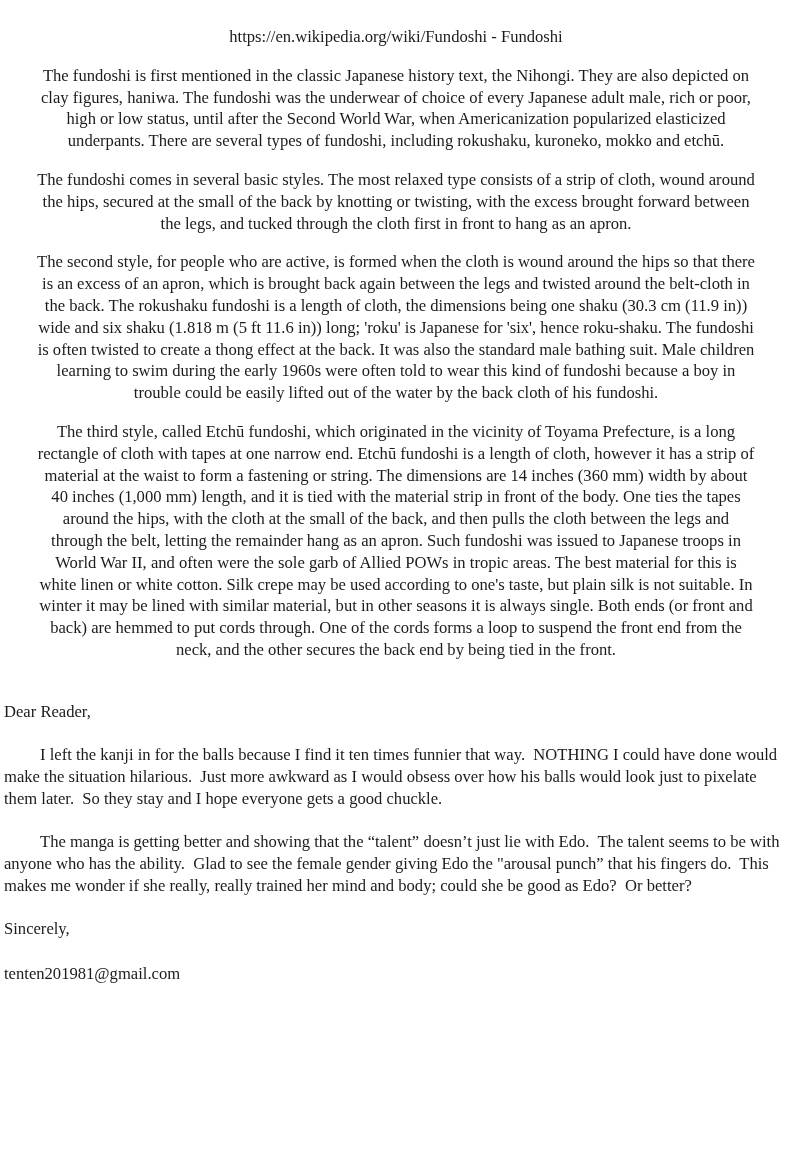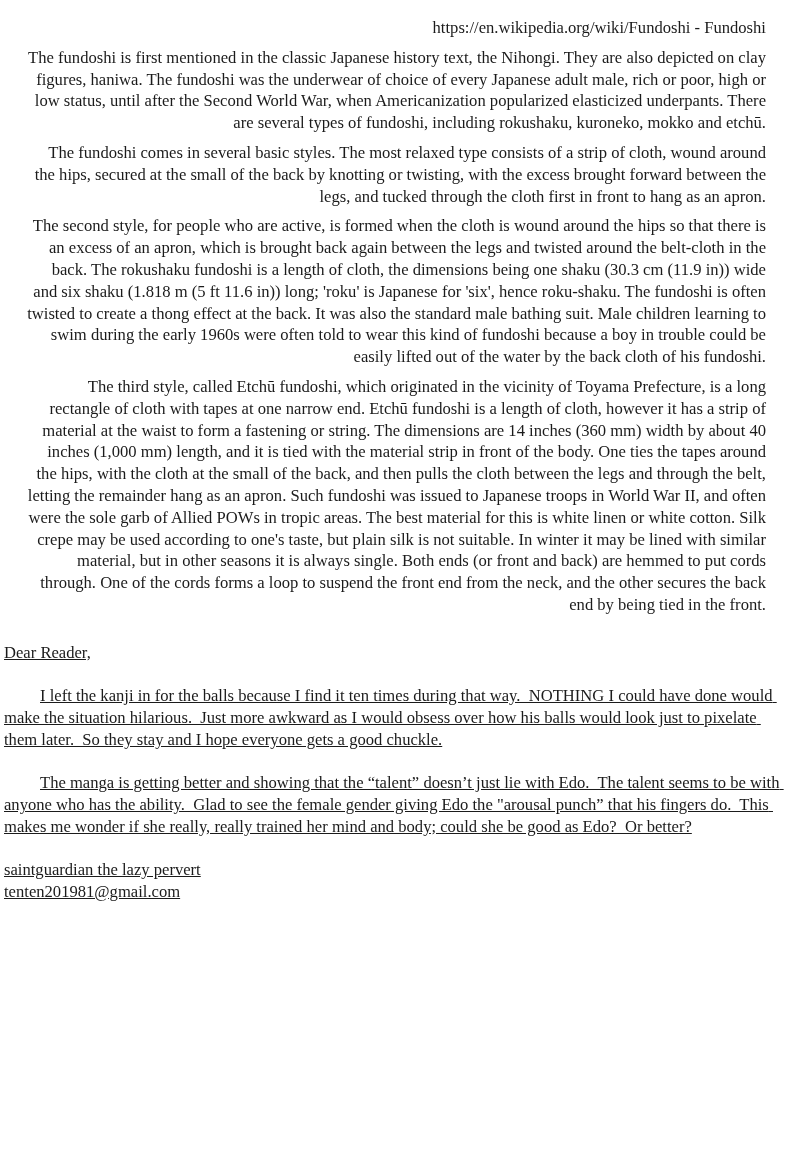--- a/index.html
+++ b/index.html
@@ -19,28 +19,26 @@
     font-family: "Liberation Serif", "DejaVu Serif", serif;
     -webkit-font-smoothing: antialiased;
   }
   .wiki {
     text-align: center;
     font-size: 16.6px;
     line-height: 21.8px;
     padding: 0 14px;
   }
   .wiki p {
-    margin: 8px;
-    text-align: right;
+    margin: 17px;
   }
   .letter {
-    margin-top: 26px;
+    margin-top: 40px;
     font-size: 16.6px;
     line-height: 22px;
-    text-decoration: underline;
   }
   .letter p {
     margin: 0 0 21px 0;
     white-space: pre-wrap;
   }
   .salutation {
     margin-left: 10px;
   }
   .letter-para {
     text-indent: 36px;
@@ -63,19 +61,19 @@
   <div class="wiki">
     <p>https://en.wikipedia.org/wiki/Fundoshi - Fundoshi</p>
     <p>The fundoshi is first mentioned in the classic Japanese history text, the Nihongi. They are also depicted on clay figures, haniwa. The fundoshi was the underwear of choice of every Japanese adult male, rich or poor, high or low status, until after the Second World War, when Americanization popularized elasticized underpants. There are several types of fundoshi, including rokushaku, kuroneko, mokko and etchū.</p>
     <p>The fundoshi comes in several basic styles. The most relaxed type consists of a strip of cloth, wound around the hips, secured at the small of the back by knotting or twisting, with the excess brought forward between the legs, and tucked through the cloth first in front to hang as an apron.</p>
     <p>The second style, for people who are active, is formed when the cloth is wound around the hips so that there is an excess of an apron, which is brought back again between the legs and twisted around the belt-cloth in the back. The rokushaku fundoshi is a length of cloth, the dimensions being one shaku (30.3 cm (11.9 in)) wide and six shaku (1.818 m (5 ft 11.6 in)) long; 'roku' is Japanese for 'six', hence roku-shaku. The fundoshi is often twisted to create a thong effect at the back. It was also the standard male bathing suit. Male children learning to swim during the early 1960s were often told to wear this kind of fundoshi because a boy in trouble could be easily lifted out of the water by the back cloth of his fundoshi.</p>
     <p>The third style, called Etchū fundoshi, which originated in the vicinity of Toyama Prefecture, is a long rectangle of cloth with tapes at one narrow end. Etchū fundoshi is a length of cloth, however it has a strip of material at the waist to form a fastening or string. The dimensions are 14 inches (360 mm) width by about 40 inches (1,000 mm) length, and it is tied with the material strip in front of the body. One ties the tapes around the hips, with the cloth at the small of the back, and then pulls the cloth between the legs and through the belt, letting the remainder hang as an apron. Such fundoshi was issued to Japanese troops in World War II, and often were the sole garb of Allied POWs in tropic areas. The best material for this is white linen or white cotton. Silk crepe may be used according to one's taste, but plain silk is not suitable. In winter it may be lined with similar material, but in other seasons it is always single. Both ends (or front and back) are hemmed to put cords through. One of the cords forms a loop to suspend the front end from the neck, and the other secures the back end by being tied in the front.</p>
   </div>
 
   <div class="letter">
     <p class="salutation">Dear Reader,</p>
-    <p class="letter-para">I left the kanji in for the balls because I find it ten times during that way.  NOTHING I could have done would make the situation hilarious.  Just more awkward as I would obsess over how his balls would look just to pixelate them later.  So they stay and I hope everyone gets a good chuckle.</p>
+    <p class="letter-para">I left the kanji in for the balls because I find it ten times funnier that way.  NOTHING I could have done would make the situation hilarious.  Just more awkward as I would obsess over how his balls would look just to pixelate them later.  So they stay and I hope everyone gets a good chuckle.</p>
     <p class="letter-para">The manga is getting better and showing that the “talent” doesn’t just lie with Edo.  The talent seems to be with anyone who has the ability.  Glad to see the female gender giving Edo the "arousal punch” that his fingers do.  This makes me wonder if she really, really trained her mind and body; could she be good as Edo?  Or better?</p>
-    <p class="sig-name">saintguardian the lazy pervert</p>
+    <p class="closing">Sincerely,</p>
     <p class="sig-email">tenten201981@gmail.com</p>
   </div>
 
 </div>
 
 </body></html>

